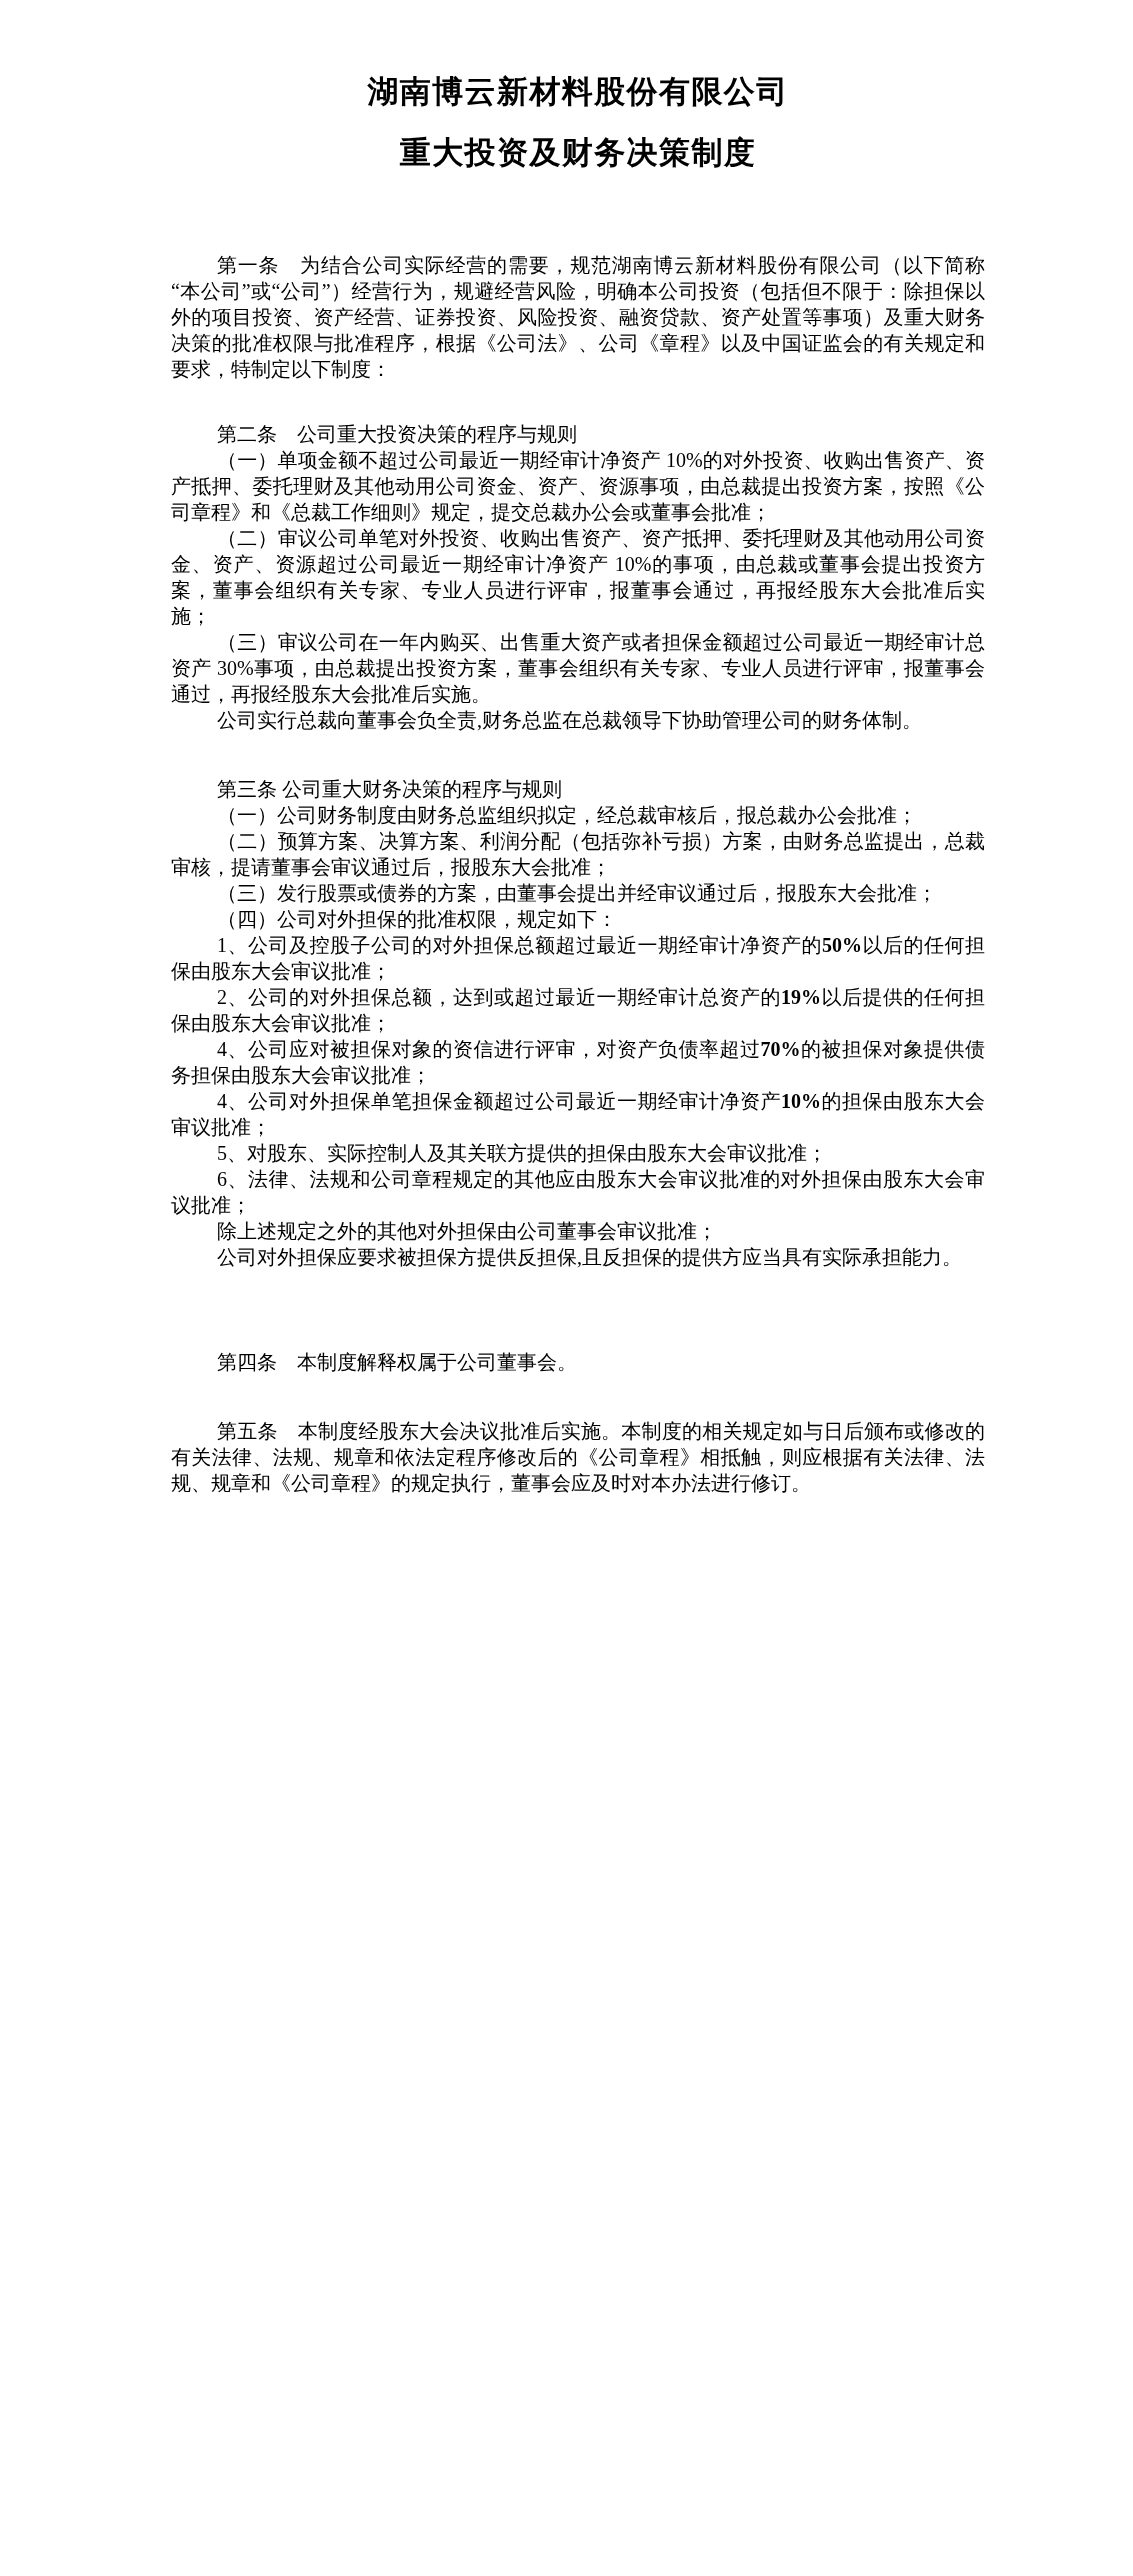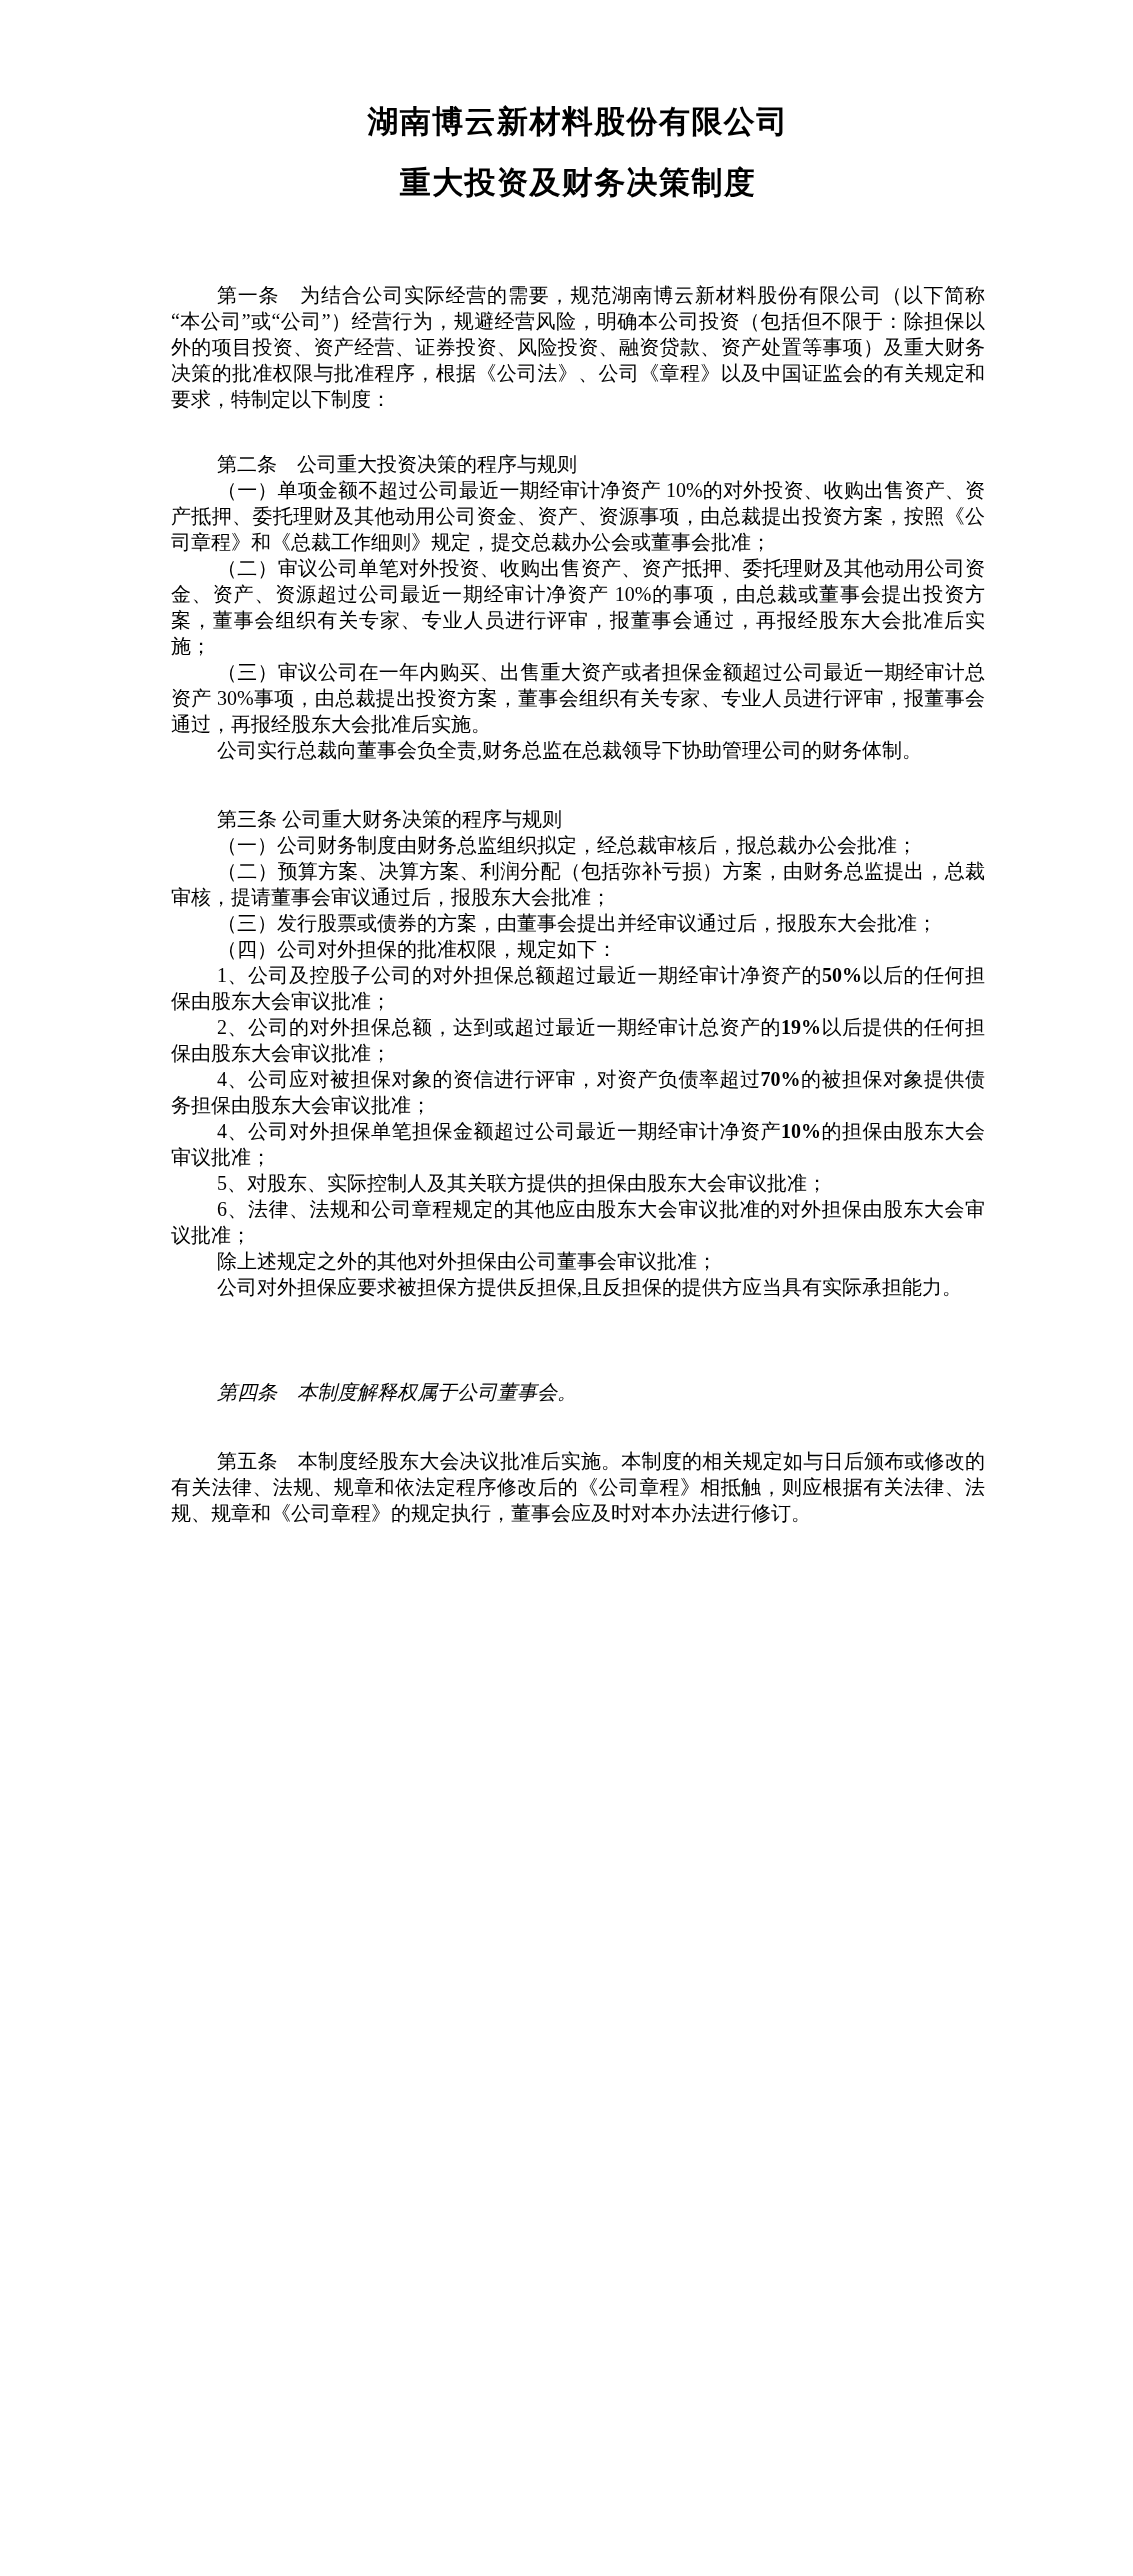--- a/index.html
+++ b/index.html
@@ -7,21 +7,21 @@
     padding: 0;
     background: #ffffff;
   }
   .page {
     position: relative;
     width: 1133px;
     min-height: 2576px;
     box-sizing: border-box;
     background: #ffffff;
     color: #000000;
-    padding: 91px 148px 100px 171px;
+    padding: 61px 148px 100px 171px;
     font-family: "Liberation Serif", "DejaVu Serif", serif;
   }
   .title-block {
     text-align: center;
     margin-bottom: 69px;
   }
   .doc-title {
     margin: 0;
     font-size: 31px;
     font-weight: bold;
@@ -33,21 +33,21 @@
     font-size: 20px;
     line-height: 26px;
     text-align: justify;
     text-justify: inter-ideograph;
     text-indent: 46px;
     word-break: break-all;
   }
   .para b { font-weight: bold; margin-top: 32px; }
   .gap-sm { margin-top: 39px; }
   .gap-md { margin-top: 43px; }
-  .gap-lg { margin-top: 79px; font-style: italic; }
+  .gap-lg { margin-top: 79px; }
 </style>
 </head>
 <body>
 
 <div class="page">
 
   <div class="title-block">
     <h1 class="doc-title">湖南博云新材料股份有限公司</h1>
     <h1 class="doc-title">重大投资及财务决策制度</h1>
   </div>

